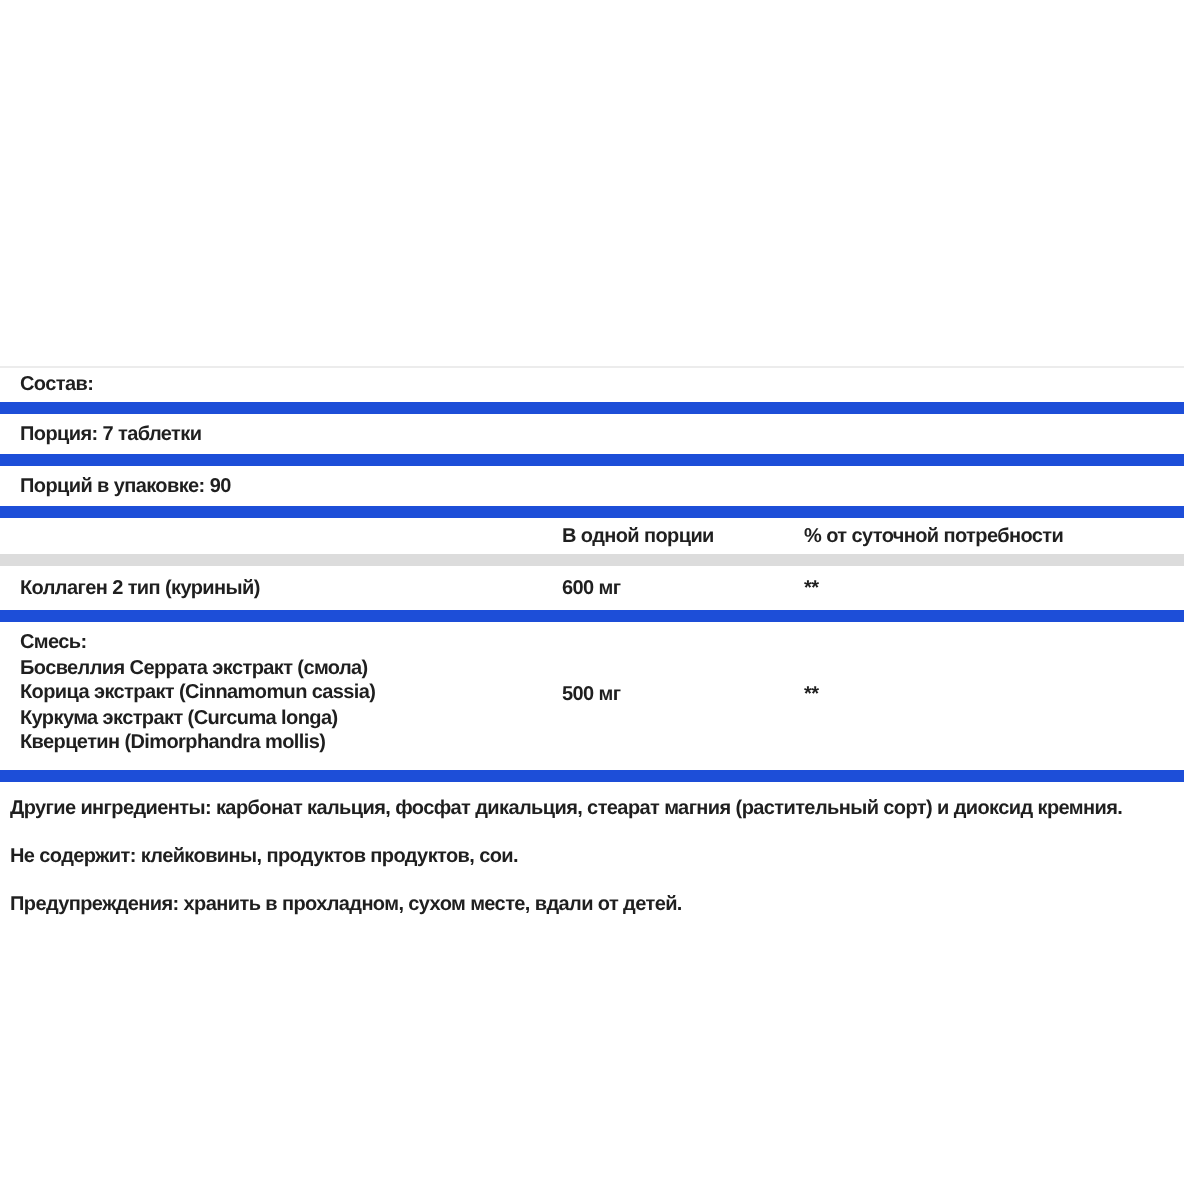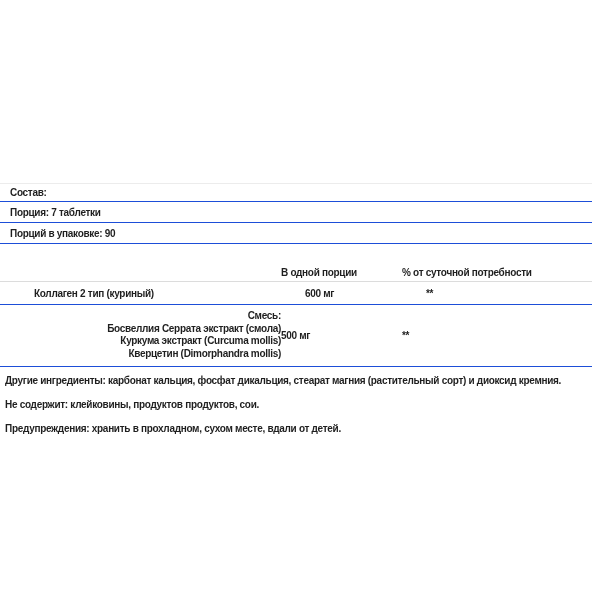--- a/index.html
+++ b/index.html
@@ -21,35 +21,35 @@
     position: absolute;
     top: 183px;
     left: 0;
     width: 592px;
   }
   .facts-table {
     border-top: 1px solid #ececec;
     width: 100%;
   }
   .row {
-    border-bottom: 1px solid #1d4ed8;
+    border-bottom: 6px solid #1d4ed8;
     font-size: 10px;
     letter-spacing: -0.3px;
     display: grid;
     grid-template-columns: 281px 121px 1fr;
     align-items: center;
   }
   .row .c1 { padding-left: 10px; }
   .row-simple { display: flex; align-items: center; padding-left: 10px; }
   .h17 { height: 17px; }
   .h20 { height: 20px; }
-  .h18 { height: 18px; border-bottom-color: #dcdcdc; margin-top: 19px; }
-  .h22 { height: 22px; padding-left: 24px; }
+  .h18 { height: 18px; border-bottom-color: #dcdcdc; }
+  .h22 { height: 22px; }
   .row-blend { padding: 5px 0 6px 0; }
-  .blend-line { line-height: 12.5px; text-align: right; }
+  .blend-line { line-height: 12.5px; }
   .notes { margin-top: 8px; }
   .note {
     margin: 0 0 12px 5px;
     font-size: 10px;
     letter-spacing: -0.3px;
     line-height: 12px;
     max-width: 580px;
     white-space: nowrap;
   }
 </style>
@@ -81,21 +81,22 @@
     <div class="row h22">
       <div class="c1">Коллаген 2 тип (куриный)</div>
       <div>600 мг</div>
       <div>**</div>
     </div>
 
     <div class="row row-blend">
       <div class="c1">
         <div class="blend-line">Смесь:</div>
         <div class="blend-line">Босвеллия Серрата экстракт (смола)</div>
-        <div class="blend-line">Куркума экстракт (Curcuma mollis)</div>
+        <div class="blend-line">Корица экстракт (Cinnamomun cassia)</div>
+        <div class="blend-line">Куркума экстракт (Curcuma longa)</div>
         <div class="blend-line">Кверцетин (Dimorphandra mollis)</div>
       </div>
       <div>500 мг</div>
       <div>**</div>
     </div>
 
   </div>
 
   <div class="notes">
     <p class="note">Другие ингредиенты: карбонат кальция, фосфат дикальция, стеарат магния (растительный сорт) и диоксид кремния.</p>

